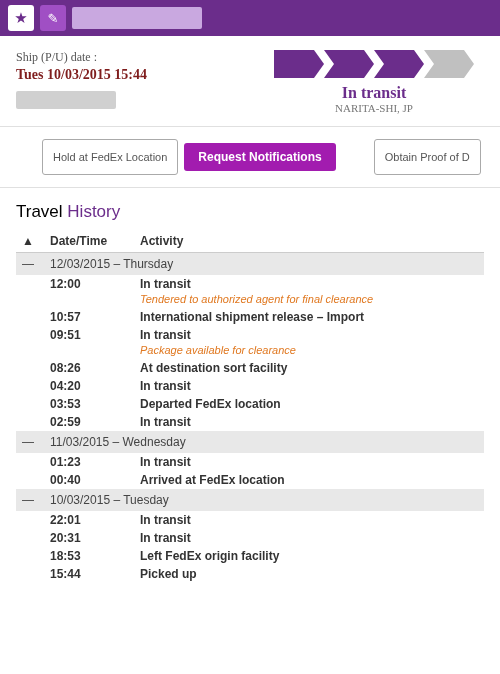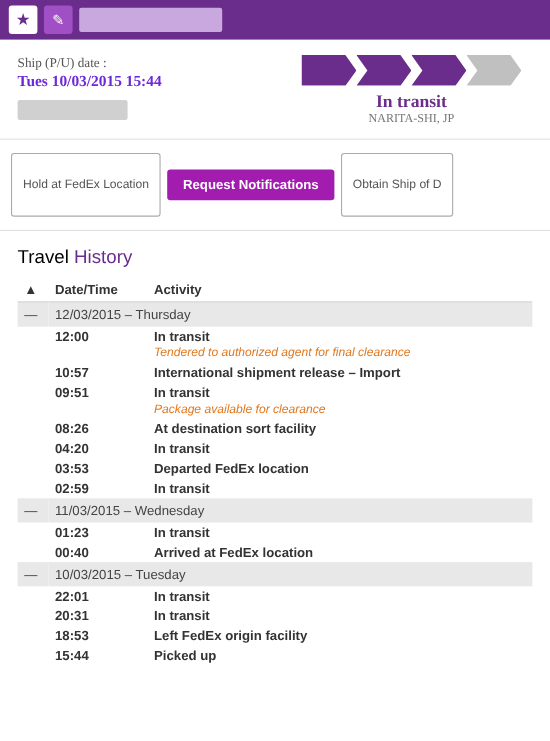--- a/index.html
+++ b/index.html
@@ -54,21 +54,21 @@
       align-items: flex-start;
       font-family: Liberation Serif, serif;
     }
     .ship-left {}
     .ship-label {
       color: #555;
       font-size: 12px;
       margin-bottom: 2px;
     }
     .ship-date {
-      color: #6d28d9;
+      color: #7f1d1d;
       font-weight: bold;
       font-size: 14px;
       margin-bottom: 8px;
       text-align: center;
     }
     .ship-tracking-bar {
       width: 100px;
       height: 18px;
       background: #d0d0d0;
       border-radius: 2px;
@@ -121,25 +121,26 @@
     .action-buttons {
       display: flex;
       padding: 8px 10px;
       gap: 6px;
       align-items: center;
     }
     .btn-outline {
       border: 1px solid #aaa;
       background: #fff;
       color: #555;
-      padding: 22px 10px;
+      padding: 11px 10px;
       border-radius: 3px;
       font-size: 11px;
       cursor: pointer;
       white-space: nowrap;
+      margin-left: 32px;
     }
     .btn-purple {
       border: none;
       background: #a21caf;
       color: #fff;
       padding: 7px 14px;
       border-radius: 3px;
       font-size: 12px;
       cursor: pointer;
       white-space: nowrap;
@@ -222,21 +223,21 @@
     <div class="status-text">In transit</div>
     <div class="status-location">NARITA-SHI, JP</div>
   </div>
 </div>
 
 <hr class="divider">
 
 <div class="action-buttons">
   <button class="btn-outline">Hold at FedEx Location</button>
   <button class="btn-purple">Request Notifications</button>
-  <button class="btn-outline">Obtain Ship of D</button>
+  <button class="btn-outline">Obtain Proof of D</button>
 </div>
 
 <hr class="divider">
 
 <div class="travel-section">
   <div class="travel-title">
     <span class="highlight">Travel</span><span class="normal"> History</span>
   </div>
   <table class="travel-table">
     <thead>

